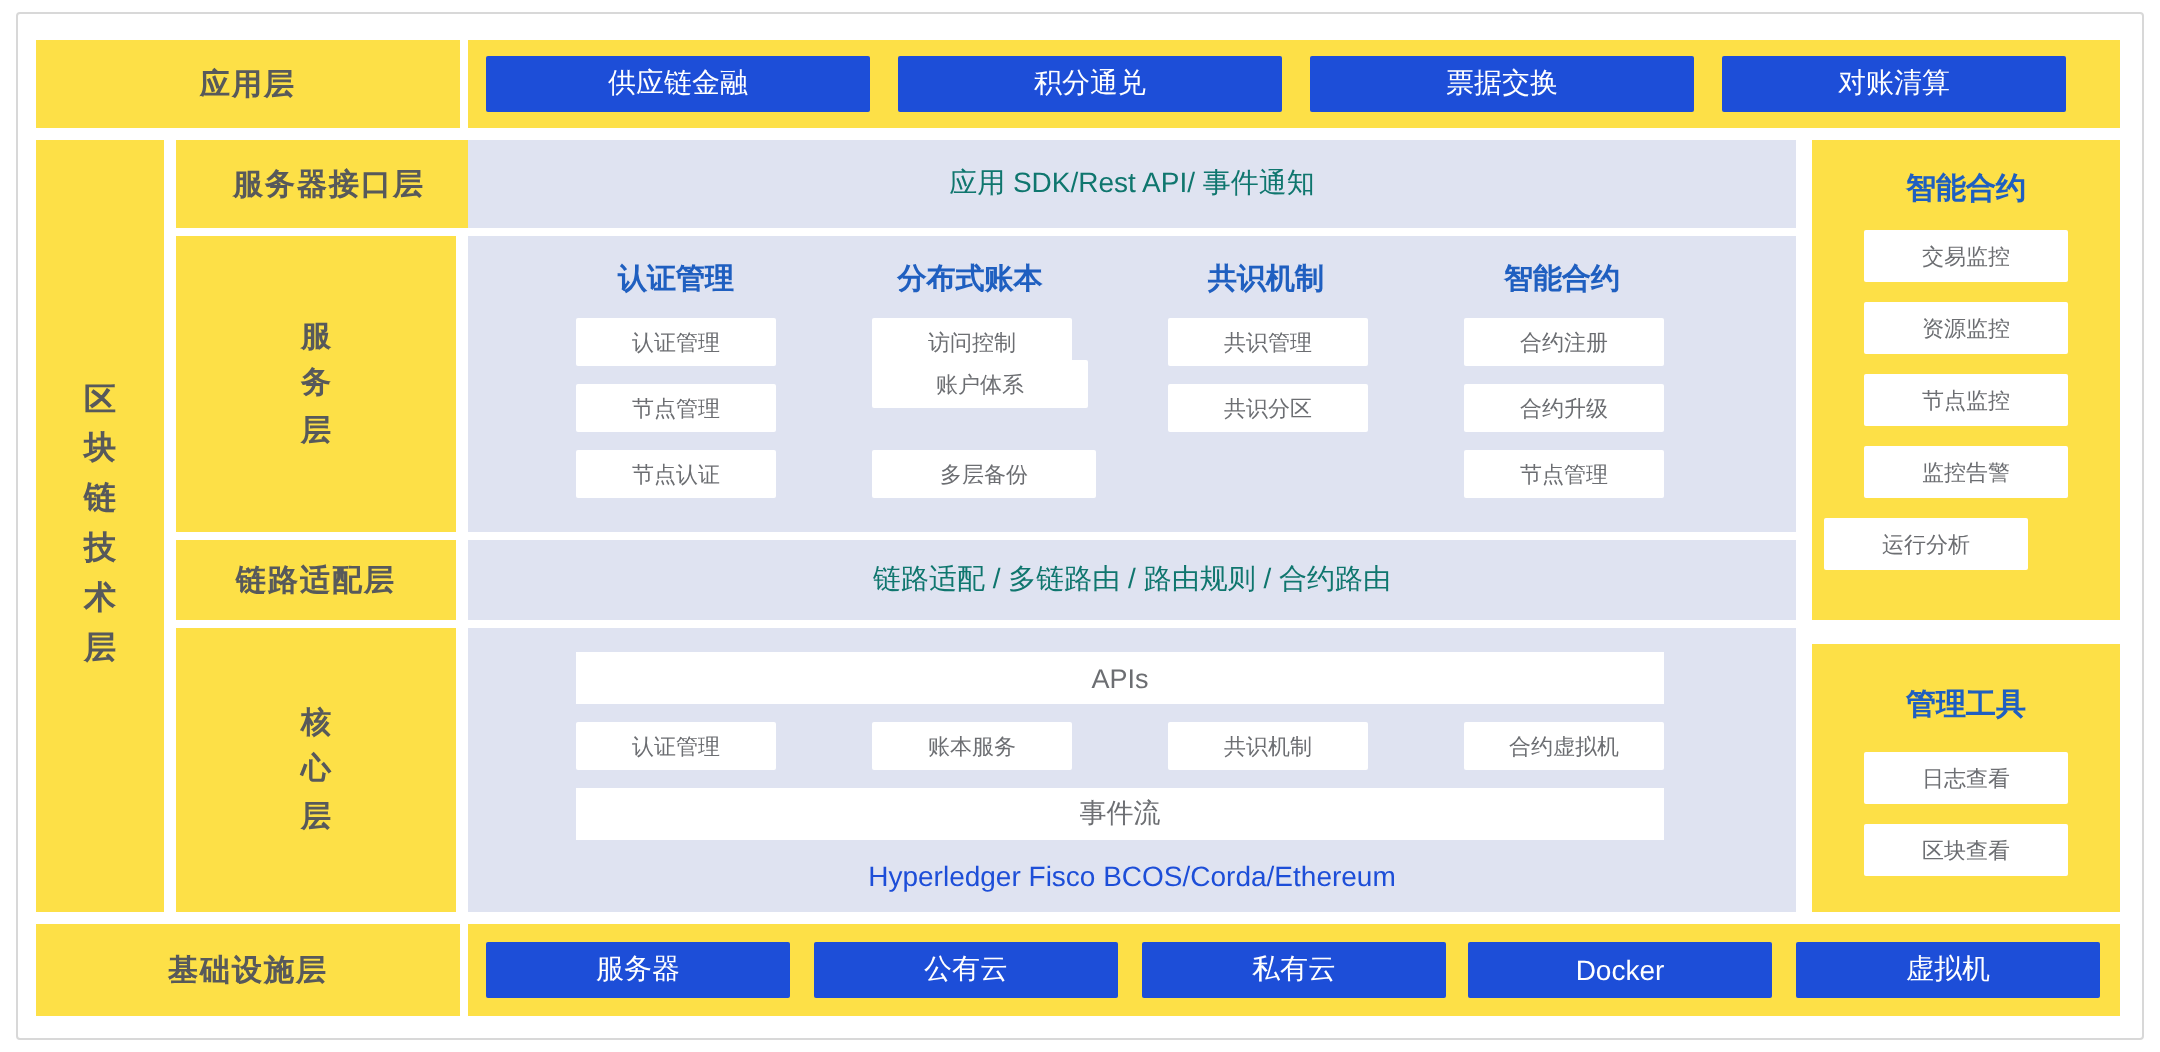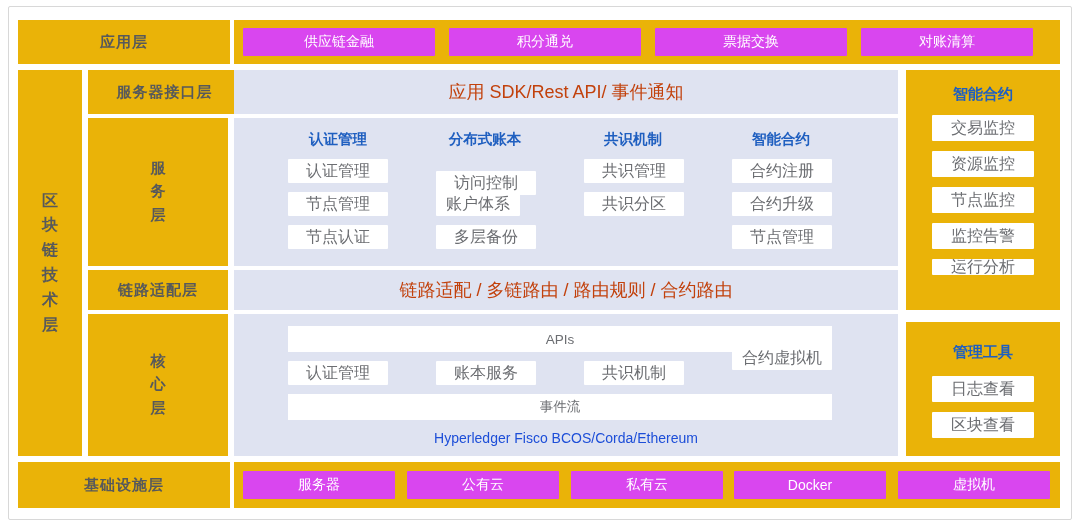--- a/index.html
+++ b/index.html
@@ -30,23 +30,22 @@
     height: 514px;
     border: 1px solid #d8d8d8;
     border-radius: 2px;
     box-sizing: border-box;
     background: #ffffff;
   }
 
   
   .gray {
     position: absolute;
-    background: #eab308;
-    box-sizing: border-box;
-    font-family: Liberation Serif, serif;
+    background: #fde047;
+    box-sizing: border-box;
   }
   .lav {
     position: absolute;
     background: #dfe3f1;
     box-sizing: border-box;
   }
 
   .label-h {
     display: flex;
     align-items: center;
@@ -73,43 +72,43 @@
     line-height: 1.55;
   }
   .label-v.big { font-size: 16px; }
 
   .band-text {
     display: flex;
     align-items: center;
     justify-content: center;
     width: 100%;
     height: 100%;
-    color: #c2410c;
-    font-size: 18px;
+    color: #0f766e;
+    font-size: 14px;
   }
 
   
   .btn-blue {
     position: absolute;
-    background: #d946ef;
+    background: #1d4ed8;
     color: #ffffff;
     font-size: 14px;
     display: flex;
     align-items: center;
     justify-content: center;
     box-sizing: border-box;
     border-radius: 1px;
   }
 
   
   .card {
     position: absolute;
     background: #ffffff;
     color: #6c6e72;
-    font-size: 16px;
+    font-size: 11px;
     display: flex;
     align-items: center;
     justify-content: center;
     box-sizing: border-box;
     border-radius: 1px;
   }
 
   .col-head {
     position: absolute;
     color: #1f5fc0;
@@ -199,23 +198,23 @@
 
   <div class="col-head" style="left:283px; top:128px; width:110px; height:22px;">认证管理</div>
   <div class="col-head" style="left:430px; top:128px; width:110px; height:22px;">分布式账本</div>
   <div class="col-head" style="left:578px; top:128px; width:110px; height:22px;">共识机制</div>
   <div class="col-head" style="left:726px; top:128px; width:110px; height:22px;">智能合约</div>
 
   <div class="card" style="left:288px; top:159px; width:100px; height:24px;">认证管理</div>
   <div class="card" style="left:288px; top:225px; width:100px; height:24px;">节点认证</div>
   <div class="card" style="left:288px; top:192px; width:100px; height:24px;">节点管理</div>
 
-  <div class="card" style="left:436px; top:159px; width:100px; height:24px;margin-top:12px;">访问控制</div>
-  <div class="card" style="left:436px; top:192px; width:84px; height:24px;">账户体系</div>
-  <div class="card" style="left:436px; top:225px; width:100px; height:24px;">多层备份</div>
+  <div class="card" style="left:436px; top:159px; width:100px; height:24px;">访问控制</div>
+  <div class="card" style="left:436px; top:180px; width:108px; height:24px;">账户体系</div>
+  <div class="card" style="left:436px; top:225px; width:112px; height:24px;">多层备份</div>
 
   <div class="card" style="left:584px; top:159px; width:100px; height:24px;">共识管理</div>
   <div class="card" style="left:584px; top:192px; width:100px; height:24px;">共识分区</div>
 
   <div class="card" style="left:732px; top:159px; width:100px; height:24px;">合约注册</div>
   <div class="card" style="left:732px; top:192px; width:100px; height:24px;">合约升级</div>
   <div class="card" style="left:732px; top:225px; width:100px; height:24px;">节点管理</div>
 
   <div class="gray" style="left:88px; top:270px; width:140px; height:40px;">
     <div class="label-h">链路适配层</div>
@@ -231,33 +230,33 @@
       <span>层</span>
     </div>
   </div>
   <div class="lav" style="left:234px; top:314px; width:664px; height:142px;"></div>
 
   <div class="core-wide" style="left:288px; top:326px; width:544px; height:26px;">APIs</div>
 
   <div class="card" style="left:288px; top:361px; width:100px; height:24px;">认证管理</div>
   <div class="card" style="left:436px; top:361px; width:100px; height:24px;">账本服务</div>
   <div class="card" style="left:584px; top:361px; width:100px; height:24px;">共识机制</div>
-  <div class="card" style="left:732px; top:346px; width:100px; height:24px;">合约虚拟机</div>
+  <div class="card" style="left:732px; top:361px; width:100px; height:24px;">合约虚拟机</div>
 
   <div class="core-wide" style="left:288px; top:394px; width:544px; height:26px;">事件流</div>
 
   <div class="core-footer" style="left:234px; top:424px; width:664px; height:28px;">Hyperledger Fisco BCOS/Corda/Ethereum</div>
 
   <div class="gray" style="left:906px; top:70px; width:154px; height:240px;"></div>
   <div class="panel-head" style="left:906px; top:82px; width:154px; height:24px;">智能合约</div>
   <div class="card" style="left:932px; top:115px; width:102px; height:26px;">交易监控</div>
   <div class="card" style="left:932px; top:151px; width:102px; height:26px;">资源监控</div>
   <div class="card" style="left:932px; top:187px; width:102px; height:26px;">节点监控</div>
   <div class="card" style="left:932px; top:223px; width:102px; height:26px;">监控告警</div>
-  <div class="card" style="left:932px; top:259px; width:102px; height:16px;">运行分析</div>
+  <div class="card" style="left:912px; top:259px; width:102px; height:26px;">运行分析</div>
 
   <div class="gray" style="left:906px; top:322px; width:154px; height:134px;"></div>
   <div class="panel-head" style="left:906px; top:340px; width:154px; height:24px;">管理工具</div>
   <div class="card" style="left:932px; top:376px; width:102px; height:26px;">日志查看</div>
   <div class="card" style="left:932px; top:412px; width:102px; height:26px;">区块查看</div>
 
   <div class="gray" style="left:18px; top:462px; width:212px; height:46px;">
     <div class="label-h">基础设施层</div>
   </div>
   <div class="gray" style="left:234px; top:462px; width:826px; height:46px;"></div>

